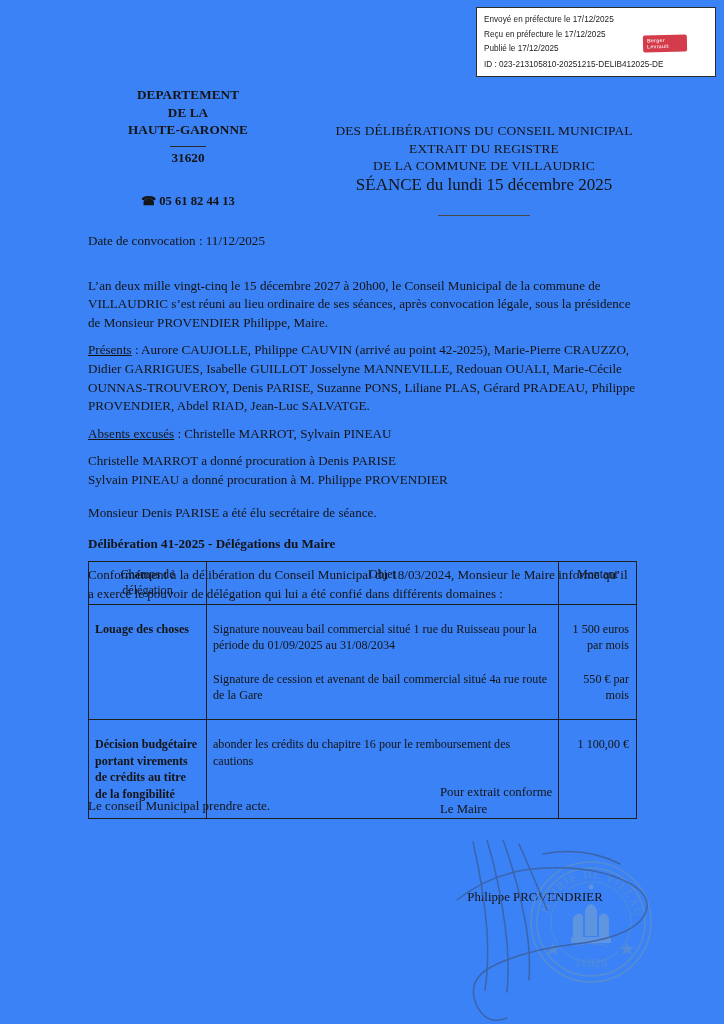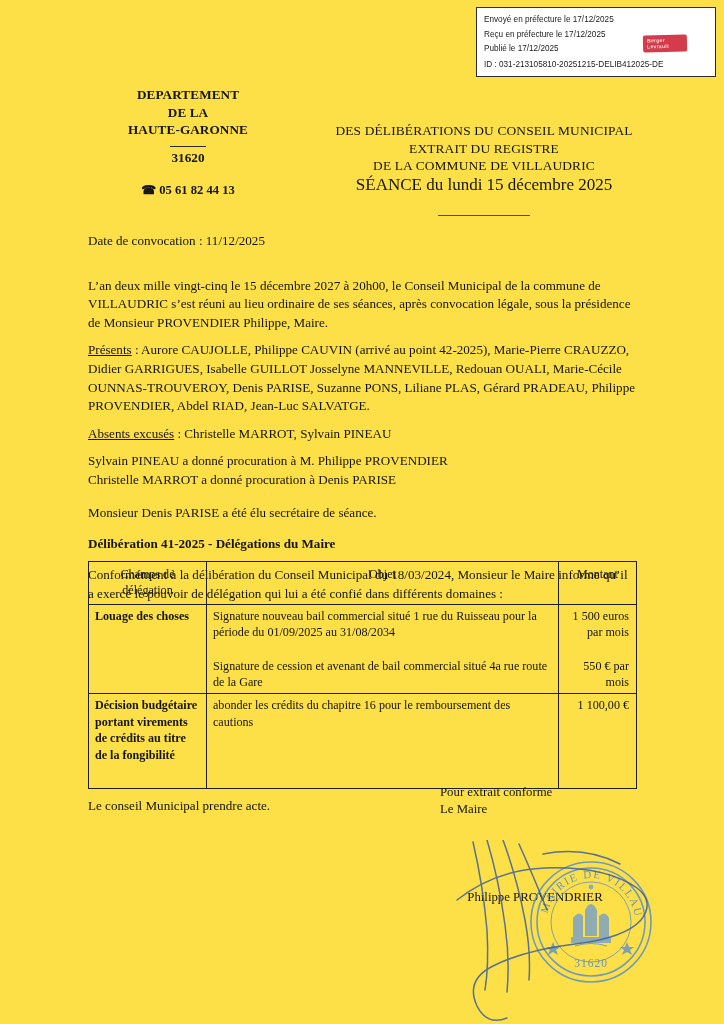--- a/index.html
+++ b/index.html
@@ -5,21 +5,21 @@
 <style>
   html, body {
     margin: 0;
     padding: 0;
     background: #b0b0b0;
   }
   .page {
     position: relative;
     width: 724px;
     height: 1024px;
-    background: #fde047;
+    background: #3b82f6;
     overflow: hidden;
     font-family: "Liberation Serif", "DejaVu Serif", serif;
     color: #141414;
     box-sizing: border-box;
   }
 
   
   .prefecture-box {
     position: absolute;
     left: 476px;
@@ -92,21 +92,21 @@
   .hdr-left .mairie {
     font-size: 13.2px;
     line-height: 17.5px;
   }
   .hdr-left .cp {
     font-size: 13.2px;
     line-height: 17.5px;
   }
   .hdr-left .tel {
     font-size: 12.6px;
-    margin-top: 17px;
+    margin-top: 28px;
   }
   .tel-icon {
     font-size: 12px;
     margin-right: 3px;
   }
 
   
   .hdr-right {
     position: absolute;
     left: 296px;
@@ -160,21 +160,21 @@
     width: 548px;
     border-collapse: collapse;
     table-layout: fixed;
   }
   .deleg-table th,
   .deleg-table td {
     border: 1px solid #1e1e1e;
     vertical-align: top;
     font-size: 12.1px;
     line-height: 16.4px;
-    padding: 3px 6px;
+    padding: 16px 6px;
     box-sizing: border-box;
   }
   .deleg-table th {
     font-weight: normal;
     text-align: center;
     padding: 4px 6px 5px 6px;
   }
   .col-champ { width: 118px; }
   .col-objet { width: 352px; }
   .col-montant { width: 78px; }
@@ -235,21 +235,21 @@
 </style>
 </head>
 <body>
 
 <div class="page">
 
   <div class="prefecture-box">
     <div class="prefecture-line">Envoyé en préfecture le 17/12/2025</div>
     <div class="prefecture-line">Reçu en préfecture le 17/12/2025</div>
     <div class="prefecture-line">Publié le 17/12/2025</div>
-    <div class="prefecture-id">ID : 031-213105810-20251215-DELIB412025-DE</div>
+    <div class="prefecture-id">ID : 023-213105810-20251215-DELIB412025-DE</div>
     <div class="bl-stamp">
       <span>Berger
 Levrault</span>
     </div>
   </div>
 
   <div class="hdr-left">
     <div class="dept">DEPARTEMENT</div>
     <div class="dept">DE LA</div>
     <div class="dept">HAUTE-GARONNE</div>
@@ -270,22 +270,22 @@
 
   <div class="body-col">
     <p class="t">Date de convocation : 11/12/2025</p>
     <div class="gap-lg"></div>
     <p class="t">L’an deux mille vingt-cinq le 15 décembre 2027 à 20h00, le Conseil Municipal de la commune de VILLAUDRIC s’est réuni au lieu ordinaire de ses séances, après convocation légale, sous la présidence de Monsieur PROVENDIER Philippe, Maire.</p>
     <div class="gap-sm"></div>
     <p class="t"><span class="u">Présents</span><span> : Aurore CAUJOLLE, Philippe CAUVIN (arrivé au point 42-2025), Marie-Pierre CRAUZZO, Didier GARRIGUES, Isabelle GUILLOT Josselyne MANNEVILLE, Redouan OUALI, Marie-Cécile OUNNAS-TROUVEROY, Denis PARISE, Suzanne PONS, Liliane PLAS, Gérard PRADEAU, Philippe PROVENDIER, Abdel RIAD, Jean-Luc SALVATGE.</span></p>
     <div class="gap-sm"></div>
     <p class="t"><span class="u">Absents excusés</span><span> : Christelle MARROT, Sylvain PINEAU</span></p>
     <div class="gap-sm"></div>
+    <p class="t">Christelle MARROT a donné procuration à Denis PARISE</p>
     <p class="t">Sylvain PINEAU a donné procuration à M. Philippe PROVENDIER</p>
-    <p class="t">Christelle MARROT a donné procuration à Denis PARISE</p>
     <div class="gap-md"></div>
     <p class="t">Monsieur Denis PARISE a été élu secrétaire de séance.</p>
     <div class="gap-md"></div>
     <p class="delib-title">Délibération 41-2025 - Délégations du Maire</p>
     <div class="gap-md"></div>
     <p class="t">Conformément à la délibération du Conseil Municipal du 18/03/2024, Monsieur le Maire informe qu’il a exercé le pouvoir de délégation qui lui a été confié dans différents domaines :</p>
   </div>
 
   <table class="deleg-table">
     <colgroup>

